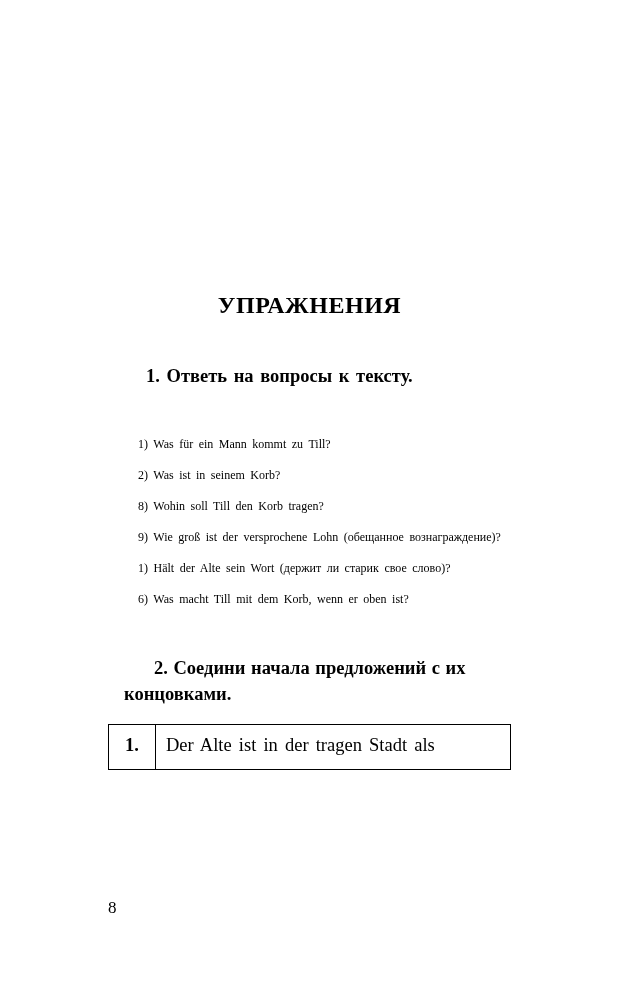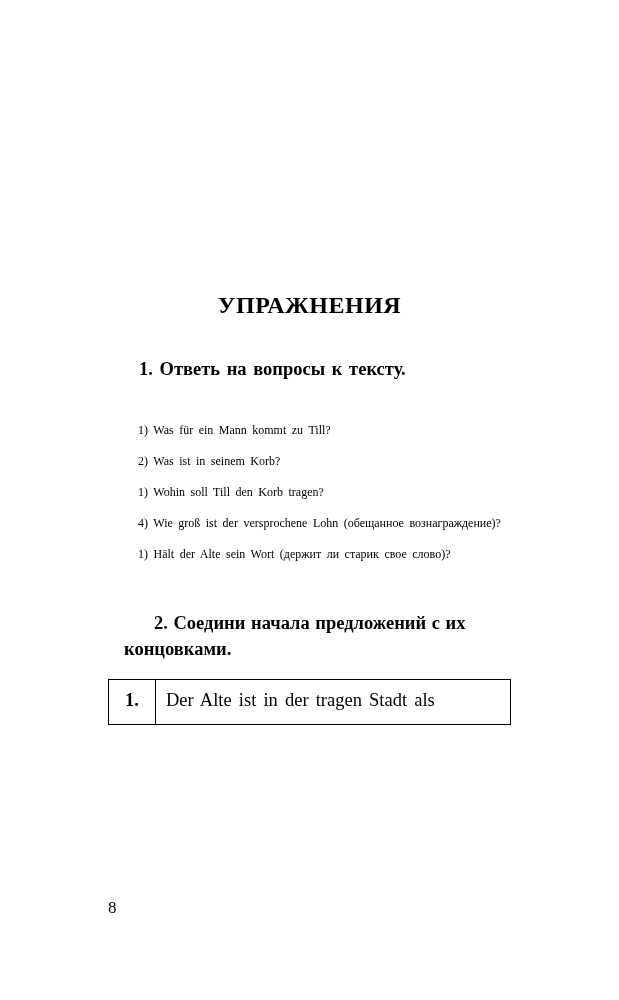--- a/index.html
+++ b/index.html
@@ -23,21 +23,21 @@
   }
   .title {
     margin: 0;
     padding-top: 292px;
     text-align: center;
     font-size: 24px;
     font-weight: bold;
     letter-spacing: 0.5px;
   }
   .section-heading {
-    margin: 1px;
+    margin: 8px;
     padding-top: 36px;
     font-size: 18.5px;
     font-weight: bold;
     text-indent: 30px;
     line-height: 1.42;
     word-spacing: 2px;
   }
   .q-list {
     margin: 0;
     padding-top: 26px;
@@ -91,23 +91,24 @@
 
 <div class="page">
 
   <h1 class="title">УПРАЖНЕНИЯ</h1>
 
   <p class="section-heading">1. Ответь на вопросы к тексту.</p>
 
   <div class="q-list">
     <p class="q-item">1) Was für ein Mann kommt zu Till?</p>
     <p class="q-item">2) Was ist in seinem Korb?</p>
-    <p class="q-item">1) Wohin soll Till den Korb tragen?</p>
-    <p class="q-item">4) Wie groß ist der versprochene Lohn (обещанное вознаграждение)?</p>
+    <p class="q-item">8) Wohin soll Till den Korb tragen?</p>
+    <p class="q-item">9) Wie groß ist der versprochene Lohn (обещанное вознаграждение)?</p>
     <p class="q-item">1) Hält der Alte sein Wort (держит ли старик свое слово)?</p>
+    <p class="q-item">6) Was macht Till mit dem Korb, wenn er oben ist?</p>
   </div>
 
   <p class="section-heading-2">2. Соедини начала предложений с их концовками.</p>
 
   <table class="match-table">
     <tbody>
       <tr>
         <td class="idx">1.</td>
         <td class="txt">Der Alte ist in der tragen Stadt als</td>
       </tr>

